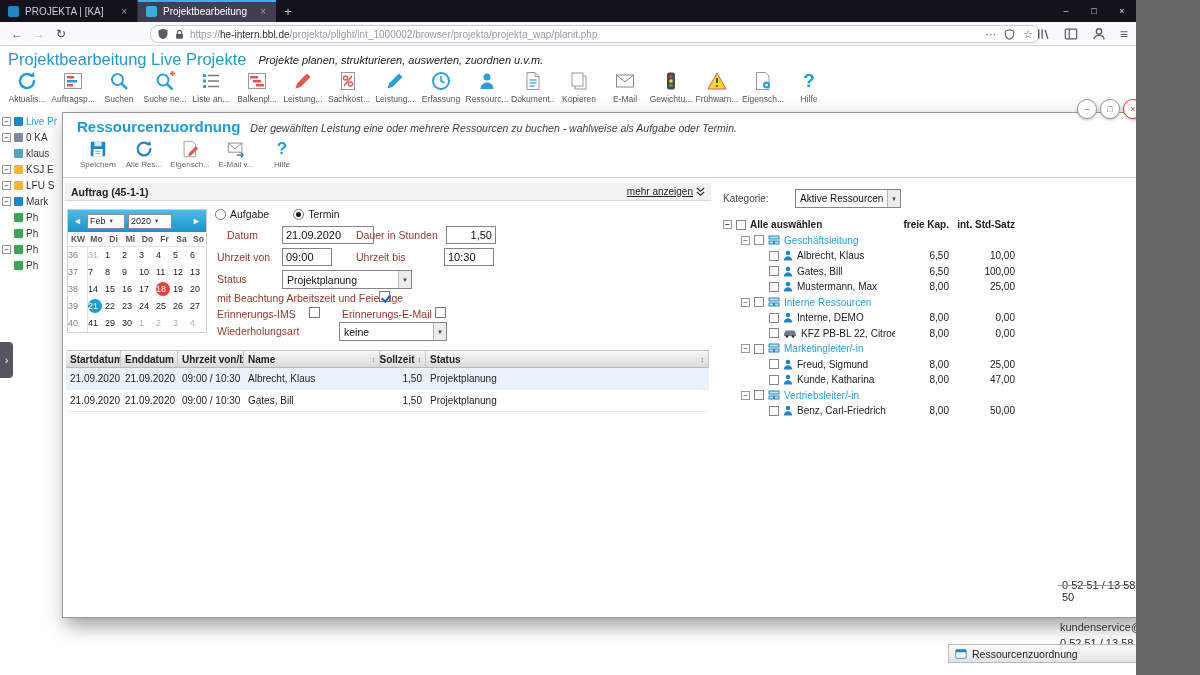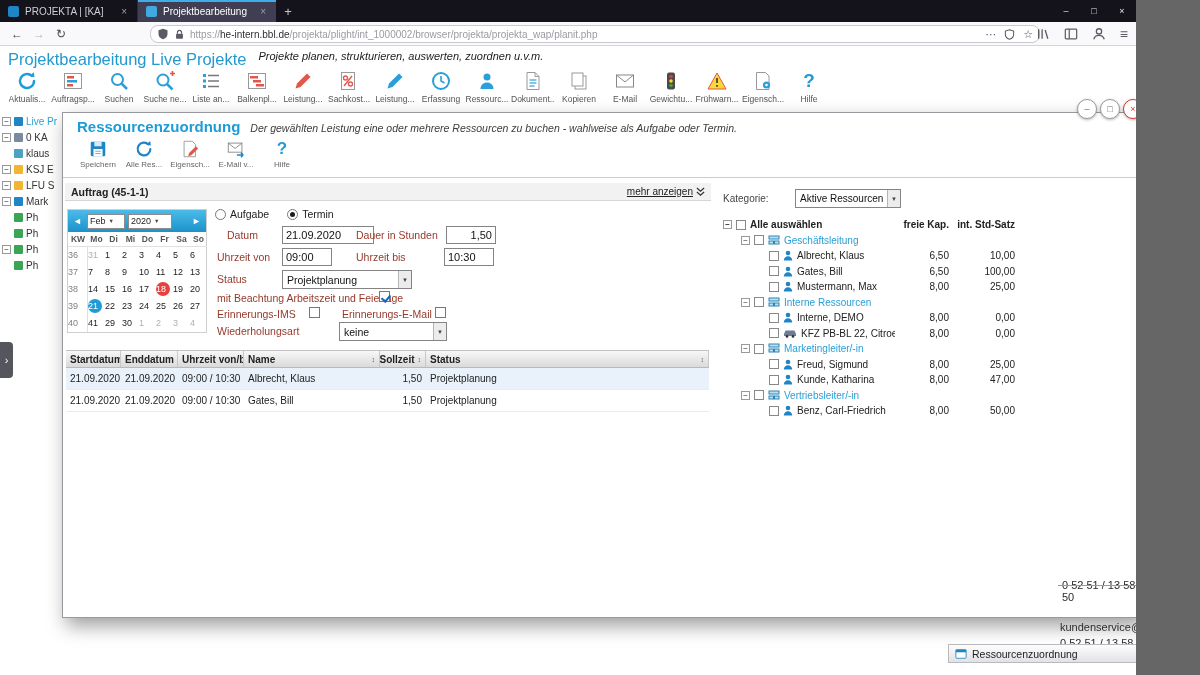--- a/index.html
+++ b/index.html
@@ -24,21 +24,21 @@
 .nav-ico{position:absolute;top:0;height:24px;display:flex;align-items:center;justify-content:center;width:22px;font-size:12px;color:#46464e}
 .nav-ico.dim{color:#b3b3bb}
 .urlbar{position:absolute;left:150px;top:3px;width:890px;height:18px;background:#fff;border:1px solid #c9c9d2;border-radius:8px;display:flex;align-items:center;padding:0 6px;gap:5px}
 .urlbar svg{flex:0 0 auto}
 .urltext{font-size:10px;color:#9a9aa2;white-space:nowrap;overflow:hidden;flex:1}
 .urltext .dom{color:#2f2f36}
 .ub-right{display:flex;align-items:center;gap:8px;font-size:11px;color:#5b5b66}
 .nv-right{position:absolute;right:8px;top:0;height:24px;display:flex;align-items:center;gap:14px;color:#5b5b66;font-size:12px}
 
 
-.appheader{position:absolute;top:50px;left:8px;display:flex;align-items:flex-start;z-index:1}
+.appheader{position:absolute;top:50px;left:8px;display:flex;align-items:center;z-index:1}
 .apptitle{color:#2499d0;font-size:16.5px}
 .appsub{font-style:italic;font-size:11px;color:#1c1c1c;margin-left:12px}
 
 
 .main-toolbar{position:absolute;top:70px;left:4px;display:flex;z-index:1}
 .tb-item{width:46px;display:flex;flex-direction:column;align-items:center;gap:2px;cursor:default}
 .tb-item svg{width:22px;height:22px}
 .tb-label{font-size:8.5px;color:#555;white-space:nowrap;overflow:hidden;max-width:44px}
 .qmark{font-size:19px;font-weight:bold;color:#1e9cd7;line-height:22px}
 
@@ -80,21 +80,21 @@
 .cal-grid{display:grid;grid-template-columns:20px repeat(7,17px)}
 .cal-grid .chd{font-size:8.5px;font-weight:bold;color:#555;text-align:center;height:15px;line-height:15px;border-bottom:1px solid #e0e0e0}
 .cal-cell{font-size:9px;height:17px;line-height:17px;color:#222;cursor:pointer}
 .cal-kw{color:#808080;border-right:1px solid #e0e0e0;cursor:default}
 .cal-cell.muted{color:#b0b0b0}
 .cal-cell i{font-style:normal}
 .cal-cell.today i{display:inline-block;width:14px;height:14px;line-height:14px;border-radius:50%;background:#e8413c;color:#fff}
 .cal-cell.selected i{display:inline-block;width:14px;height:14px;line-height:14px;border-radius:50%;background:#1e9cd7;color:#fff}
 
 
-.f-radios{position:absolute;left:152px;top:95px;display:flex;gap:18px;font-size:10.5px;color:#222;align-items:center}
+.f-radios{position:absolute;left:152px;top:95px;display:flex;gap:24px;font-size:10.5px;color:#222;align-items:center}
 .radio{width:11px;height:11px;border:1px solid #777;border-radius:50%;background:#fff;display:inline-block;vertical-align:-2px;margin-right:4px;position:relative}
 .radio.sel::after{content:"";position:absolute;left:2px;top:2px;width:5px;height:5px;border-radius:50%;background:#1b1b1b}
 .flabel{position:absolute;font-size:10.5px;color:#96392b;white-space:nowrap}
 .inp{position:absolute;height:18px;border:1px solid #848484;background:#fff;font:11px "Liberation Sans",sans-serif;padding:0 3px;color:#111}
 .inp.num{text-align:right}
 .selbox{position:absolute;height:19px;border:1px solid #848484;background:#fff;display:flex;align-items:center;font-size:10.5px;color:#111;padding-left:4px;cursor:pointer}
 .selbox .sarr{margin-left:auto;width:13px;align-self:stretch;display:flex;align-items:center;justify-content:center;background:#ececec;border-left:1px solid #b5b5b5;font-size:6px;color:#444}
 .chk{position:absolute;width:11px;height:11px;border:1px solid #777;background:#fff}
 .chk.checked::after{content:"";position:absolute;left:2.5px;top:0.5px;width:4px;height:7px;border:solid #1565c0;border-width:0 2px 2px 0;transform:rotate(40deg)}
 

